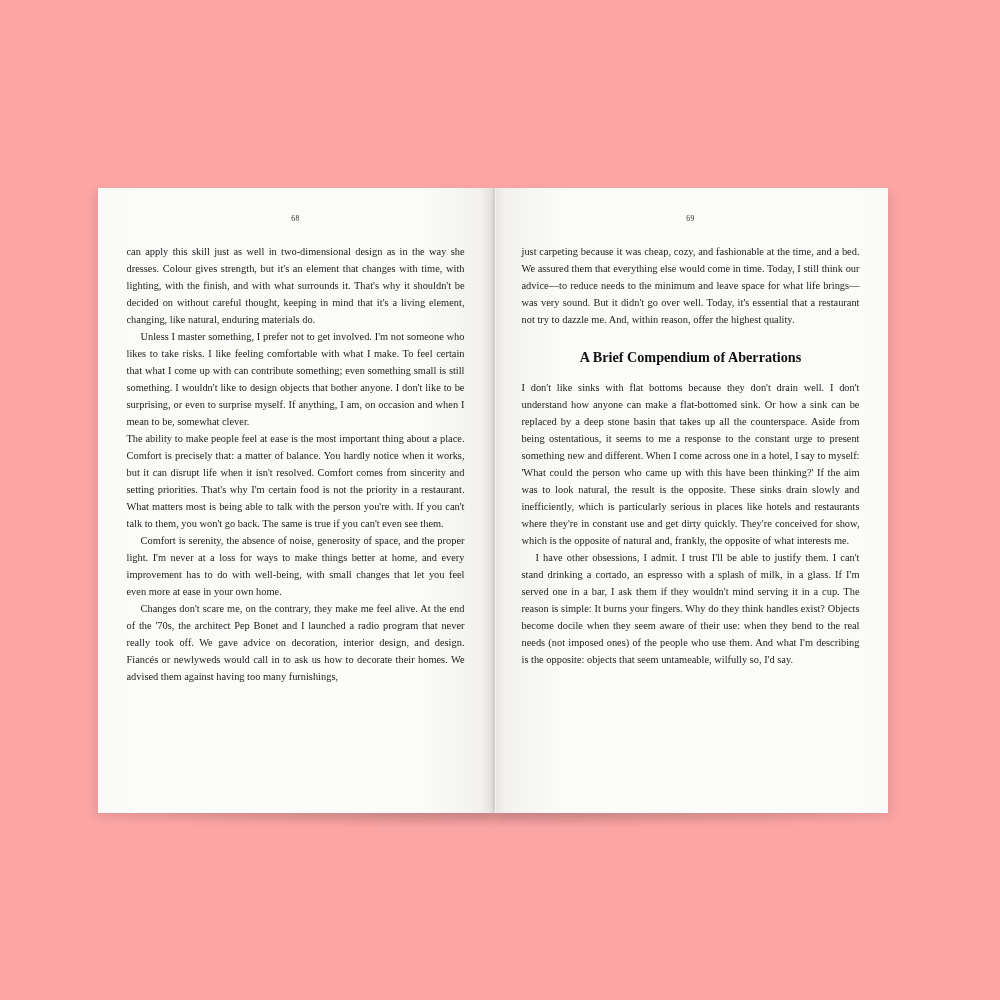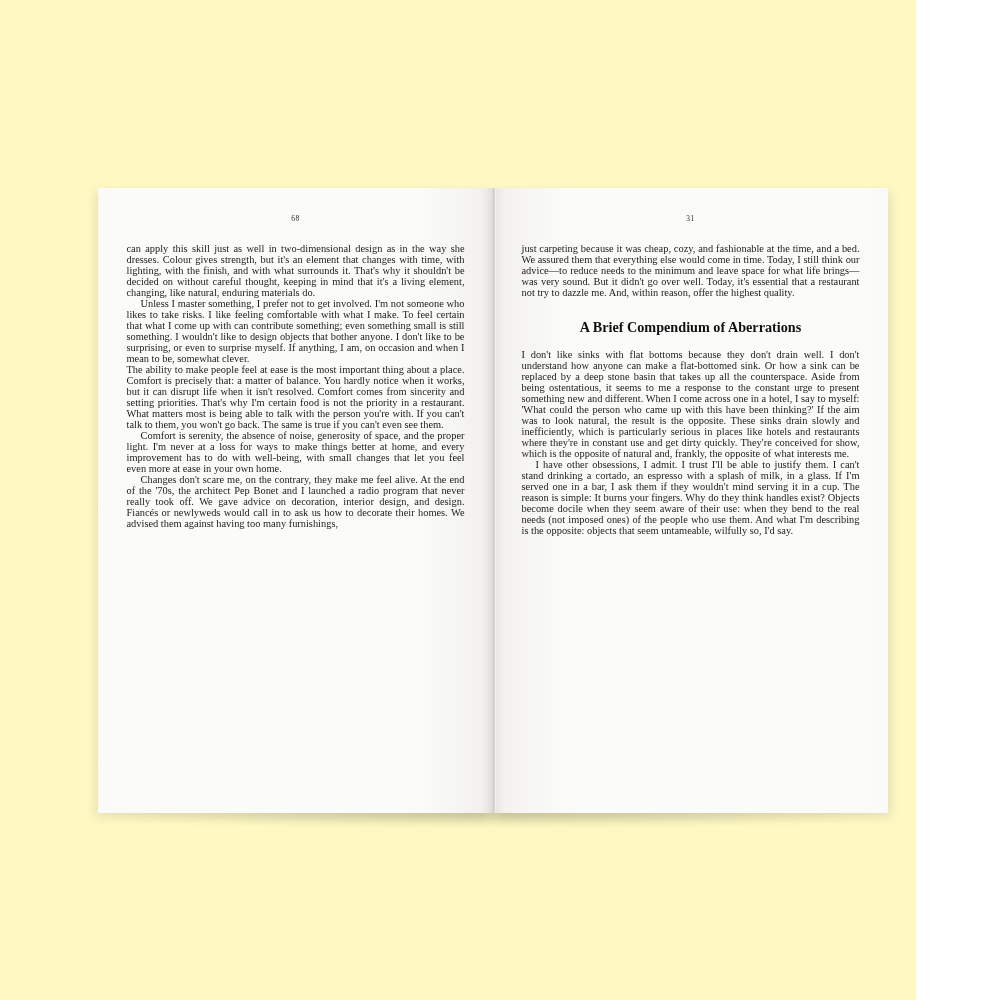--- a/index.html
+++ b/index.html
@@ -8,23 +8,23 @@
     background: #ffffff;
   }
   body {
     width: 1000px;
     height: 1000px;
     overflow: hidden;
     font-family: "Liberation Serif", serif;
   }
   .stage {
     position: relative;
-    width: 916px;
+    width: 1000px;
     height: 1000px;
-    background: #fef9c3;
+    background: #fca5a5;
   }
   .book {
     position: absolute;
     left: 98px;
     top: 188px;
     width: 790px;
     height: 625px;
     display: flex;
     background: #fbfbf9;
   }
@@ -61,21 +61,21 @@
     margin: 0 0 20px 0;
     font-family: "Liberation Serif", serif;
   }
   .col {
     width: 338px;
     margin: 0 auto;
   }
   p {
     margin: 0;
     font-size: 10.4px;
-    line-height: 11px;
+    line-height: 17px;
     color: #1b1b1b;
     text-align: justify;
     text-justify: inter-word;
     hyphens: none;
     font-family: "Liberation Serif", serif;
   }
   p.indent { text-indent: 14px; }
   h2.section {
     font-size: 14.2px;
     font-weight: bold;
@@ -109,21 +109,21 @@
       <div class="col">
         <p>can apply this skill just as well in two-dimensional design as in the way she dresses. Colour gives strength, but it's an element that changes with time, with lighting, with the finish, and with what surrounds it. That's why it shouldn't be decided on without careful thought, keeping in mind that it's a living element, changing, like natural, enduring materials do.</p>
         <p class="indent">Unless I master something, I prefer not to get involved. I'm not someone who likes to take risks. I like feeling comfortable with what I make. To feel certain that what I come up with can contribute something; even something small is still something. I wouldn't like to design objects that bother anyone. I don't like to be surprising, or even to surprise myself. If anything, I am, on occasion and when I mean to be, somewhat clever.</p>
         <p>The ability to make people feel at ease is the most important thing about a place. Comfort is precisely that: a matter of balance. You hardly notice when it works, but it can disrupt life when it isn't resolved. Comfort comes from sincerity and setting priorities. That's why I'm certain food is not the priority in a restaurant. What matters most is being able to talk with the person you're with. If you can't talk to them, you won't go back. The same is true if you can't even see them.</p>
         <p class="indent">Comfort is serenity, the absence of noise, generosity of space, and the proper light. I'm never at a loss for ways to make things better at home, and every improvement has to do with well-being, with small changes that let you feel even more at ease in your own home.</p>
         <p class="indent">Changes don't scare me, on the contrary, they make me feel alive. At the end of the '70s, the architect Pep Bonet and I launched a radio program that never really took off. We gave advice on decoration, interior design, and design. Fiancés or newlyweds would call in to ask us how to decorate their homes. We advised them against having too many furnishings,</p>
       </div>
     </div>
 
     <div class="page right">
-      <div class="folio">31</div>
+      <div class="folio">69</div>
       <div class="col">
         <p>just carpeting because it was cheap, cozy, and fashionable at the time, and a bed. We assured them that everything else would come in time. Today, I still think our advice—to reduce needs to the minimum and leave space for what life brings—was very sound. But it didn't go over well. Today, it's essential that a restaurant not try to dazzle me. And, within reason, offer the highest quality.</p>
         <h2 class="section">A Brief Compendium of Aberrations</h2>
         <p>I don't like sinks with flat bottoms because they don't drain well. I don't understand how anyone can make a flat-bottomed sink. Or how a sink can be replaced by a deep stone basin that takes up all the counterspace. Aside from being ostentatious, it seems to me a response to the constant urge to present something new and different. When I come across one in a hotel, I say to myself: 'What could the person who came up with this have been thinking?' If the aim was to look natural, the result is the opposite. These sinks drain slowly and inefficiently, which is particularly serious in places like hotels and restaurants where they're in constant use and get dirty quickly. They're conceived for show, which is the opposite of natural and, frankly, the opposite of what interests me.</p>
         <p class="indent">I have other obsessions, I admit. I trust I'll be able to justify them. I can't stand drinking a cortado, an espresso with a splash of milk, in a glass. If I'm served one in a bar, I ask them if they wouldn't mind serving it in a cup. The reason is simple: It burns your fingers. Why do they think handles exist? Objects become docile when they seem aware of their use: when they bend to the real needs (not imposed ones) of the people who use them. And what I'm describing is the opposite: objects that seem untameable, wilfully so, I'd say.</p>
       </div>
     </div>
 
   </div>
 

